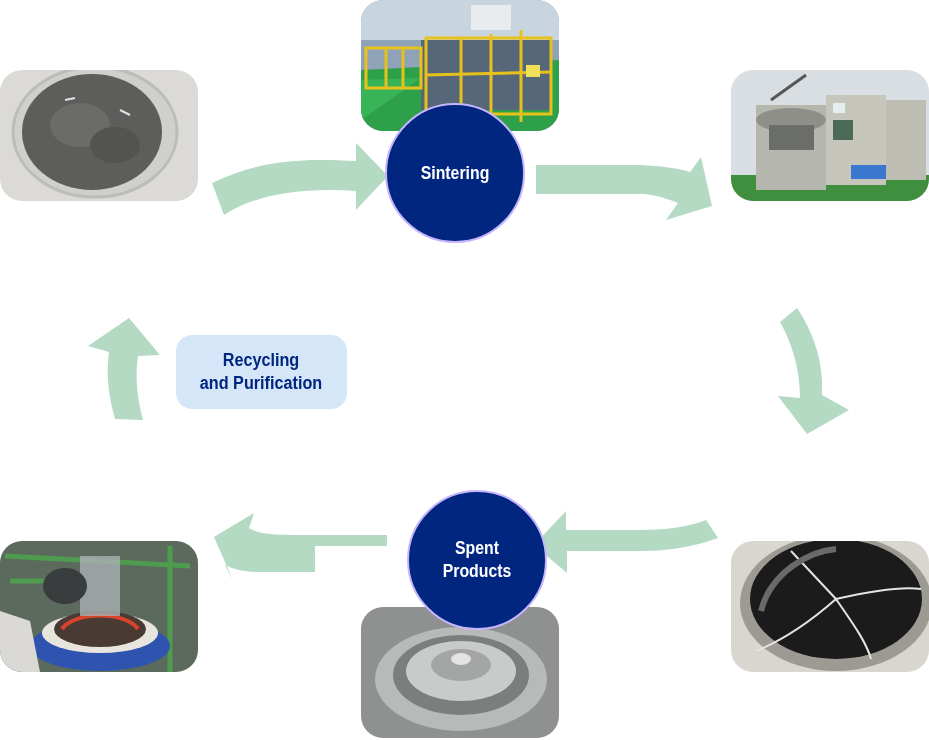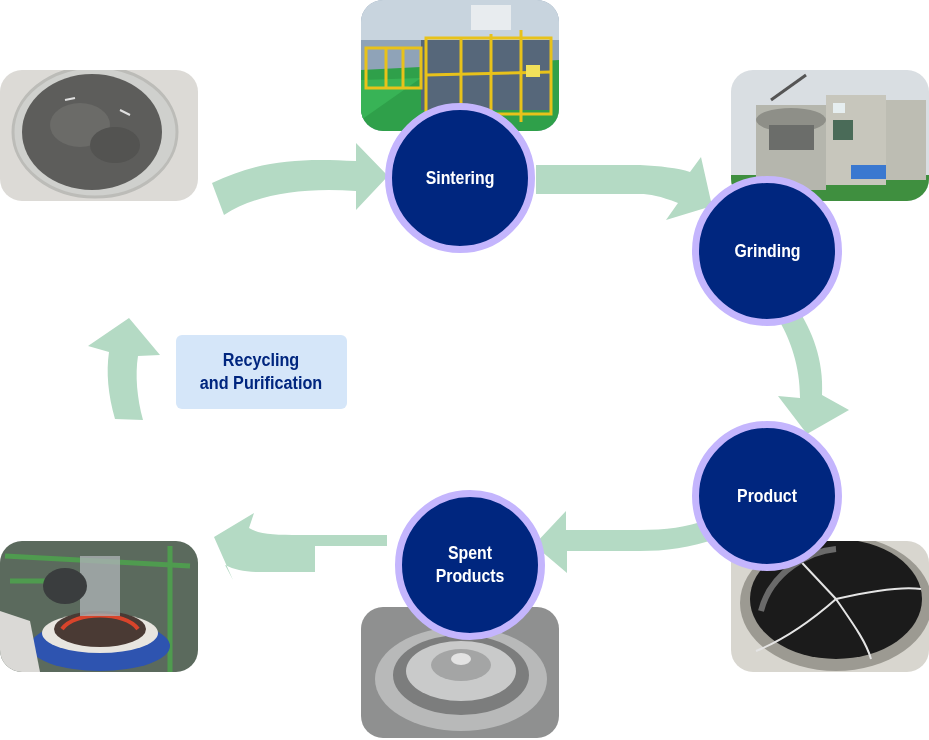--- a/index.html
+++ b/index.html
@@ -1,25 +1,25 @@
 <!DOCTYPE html>
 <html><head>
 <meta charset="utf-8">
 <style>
   html, body { margin:0; padding:0; background:#ffffff; }
   body { width:929px; height:740px; position:relative; overflow:hidden; font-family:"Liberation Sans", sans-serif; }
   #stage { position:absolute; left:0; top:0; width:929px; height:740px; }
   .photo { position:absolute; border-radius:22px; overflow:hidden; }
   .photo svg { display:block; width:100%; height:100%; }
-  .node { position:absolute; border-radius:50%; background:#00267f; border:7px solid #c4b5fd;
+  .node { position:absolute; border-radius:50%; background:#00267f; border:2px solid #c4b5fd;
           display:flex; align-items:center; justify-content:center; text-align:center;
           color:#ffffff; font-weight:bold; font-size:18px; line-height:23px; box-sizing:content-box; }
   .node span { display:block; white-space:pre-line; transform:scaleX(0.88); }
   .label-box { position:absolute; left:176px; top:335px; width:171px; height:74px; background:#d5e6f9;
-               border-radius:6px; display:flex; align-items:center; justify-content:center;
+               border-radius:16px; display:flex; align-items:center; justify-content:center;
                text-align:center; color:#00267f; font-weight:bold; font-size:18px; line-height:23px; }
   .label-box span { white-space:pre-line; transform:scaleX(0.9); }
   #arrows { position:absolute; left:0; top:0; }
 </style>
 </head>
 <body>
 
 <div id="stage">
 
   <div class="photo" style="left:361px;top:0;width:198px;height:131px;">
@@ -128,24 +128,18 @@
   </svg>
 
   <div class="label-box">
     <span>Recycling
 and Purification</span>
   </div>
 
   <div class="node" style="left:385px;top:103px;width:136px;height:136px;">
     <span>Sintering</span>
   </div>
-  <div class="node" style="left:692px;top:176px;width:136px;height:136px;">
-    <span>Grinding</span>
-  </div>
-  <div class="node" style="left:692px;top:421px;width:136px;height:136px;">
-    <span>Product</span>
-  </div>
-  <div class="node" style="left:395px;top:490px;width:136px;height:136px;justify-content:center;">
+  <div class="node" style="left:407px;top:490px;width:136px;height:136px;justify-content:center;">
     <span>Spent
 Products</span>
   </div>
 
 </div>
 
 </body></html>

